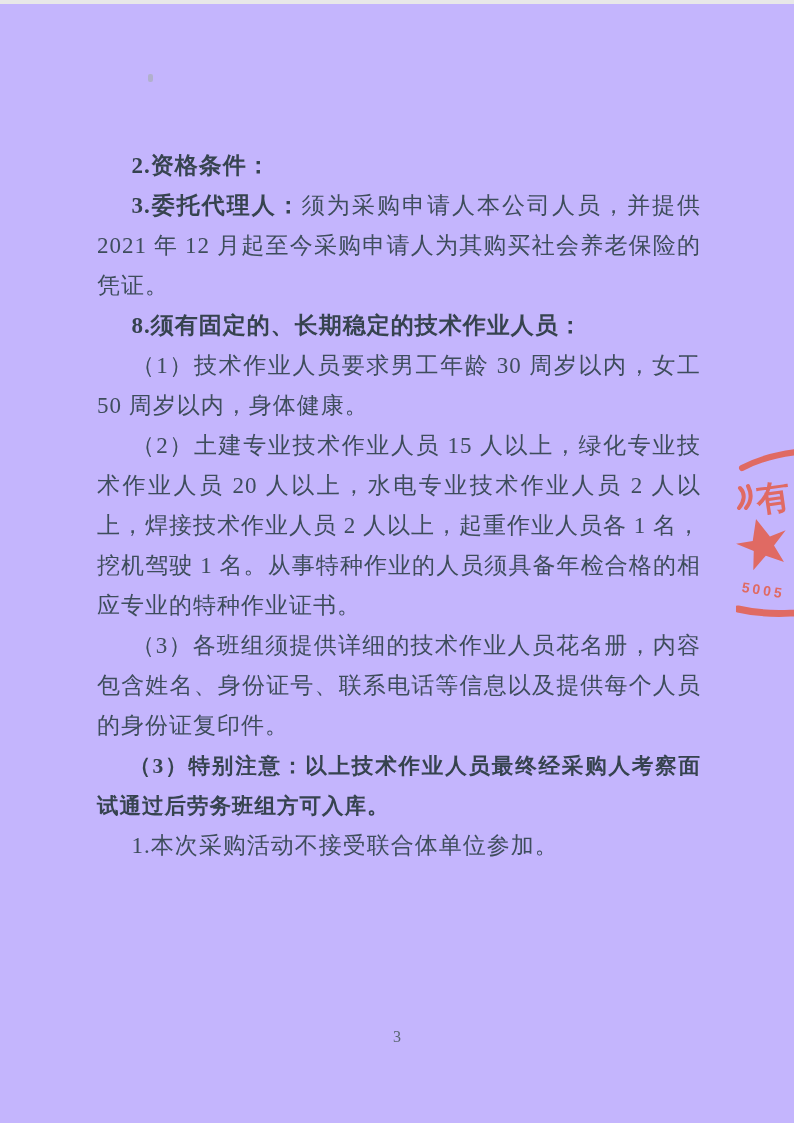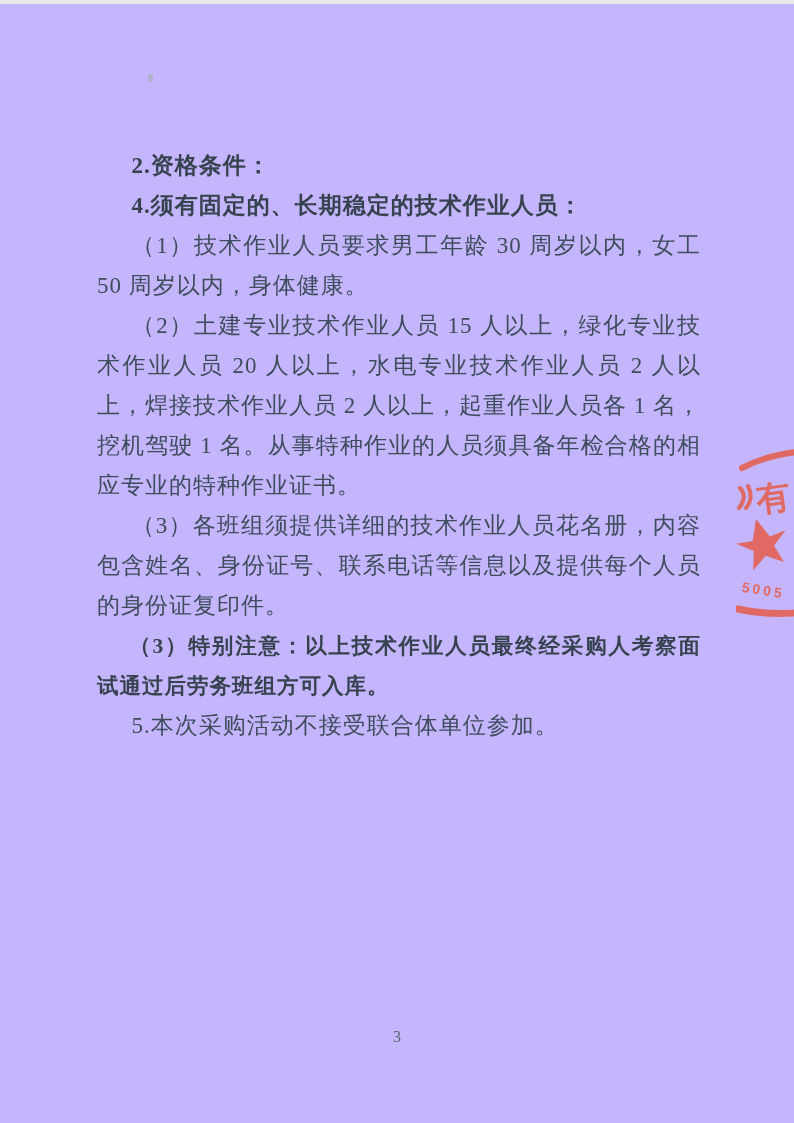--- a/index.html
+++ b/index.html
@@ -47,32 +47,33 @@
 
 <div class="page">
 
   <div class="speck"></div>
 
   <div class="doc">
 
     <p><b>2.资格条件：</b><span></span></p>
 
 
+    <p><b>3.委托代理人：</b><span>须为采购申请人本公司人员，并提供 2021 年 12 月起至今采购申请人为其购买社会养老保险的凭证。</span></p>
 
-    <p><b>4.须有固定的、长期稳定的技术作业人员：</b><span></span></p>
+    <p><b>8.须有固定的、长期稳定的技术作业人员：</b><span></span></p>
 
     <p><span>（1）技术作业人员要求男工年龄 30 周岁以内，女工 50 周岁以内，身体健康。</span></p>
 
     <p><span>（2）土建专业技术作业人员 15 人以上，绿化专业技术作业人员 20 人以上，水电专业技术作业人员 2 人以上，焊接技术作业人员 2 人以上，起重作业人员各 1 名，挖机驾驶 1 名。从事特种作业的人员须具备年检合格的相应专业的特种作业证书。</span></p>
 
     <p><span>（3）各班组须提供详细的技术作业人员花名册，内容包含姓名、身份证号、联系电话等信息以及提供每个人员的身份证复印件。</span></p>
 
     <p class="p4"><b>（3）特别注意：</b><span>以上技术作业人员最终经采购人考察面试通过后劳务班组方可入库。</span></p>
 
-    <p><span>5.本次采购活动不接受联合体单位参加。</span></p>
+    <p><span>1.本次采购活动不接受联合体单位参加。</span></p>
 
   </div>
 
   <svg class="stamp" viewBox="0 0 120 185" xmlns="http://www.w3.org/2000/svg" opacity="0.88">
     <g stroke="#e4604e" fill="none" stroke-linecap="round">
       <path d="M6,26 C 36,10 80,5 118,11" stroke-width="6"></path>
       <path d="M2,167 C 32,174 74,173 114,161" stroke-width="7"></path>
       <path d="M4,46 C 10,52 8,60 3,66 M12,44 C 16,52 15,60 10,66" stroke-width="4"></path>
     </g>
     <text x="20" y="68" font-size="34" font-weight="bold" fill="#e4604e" transform="rotate(-8 34 54)" font-family="Liberation Serif, serif">有</text>

